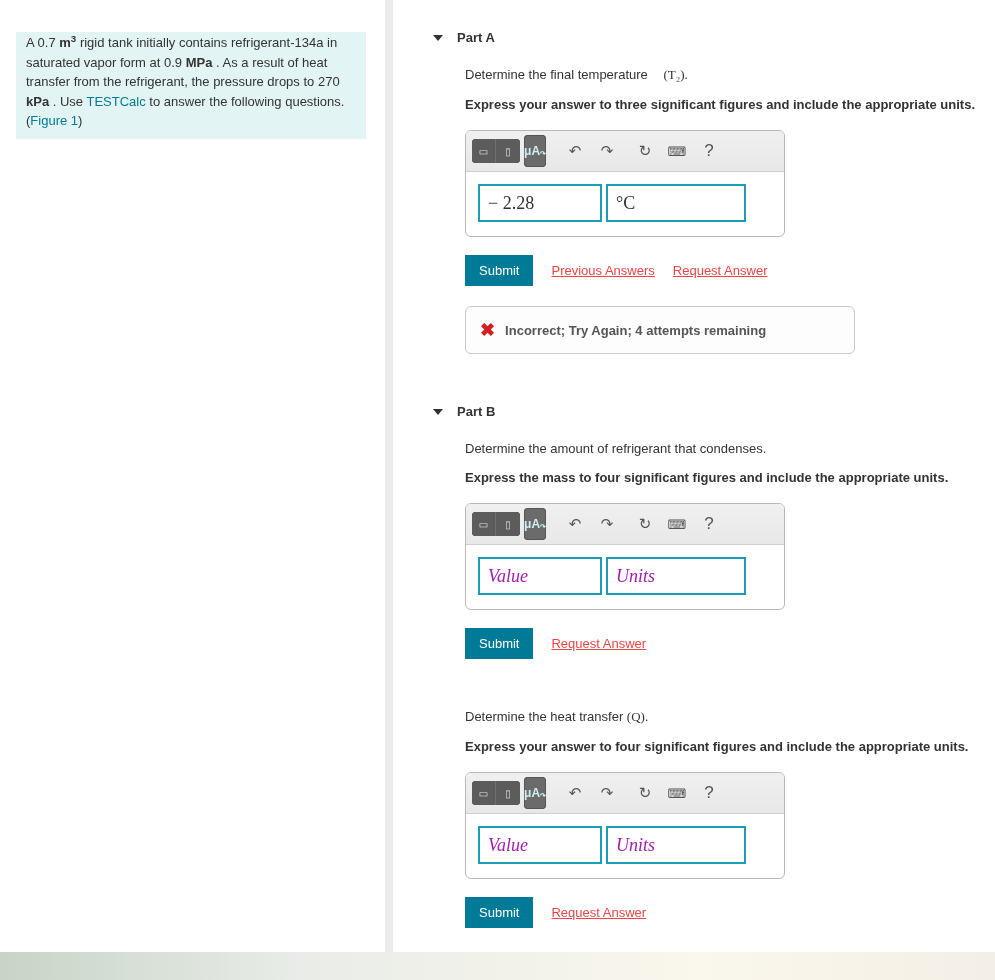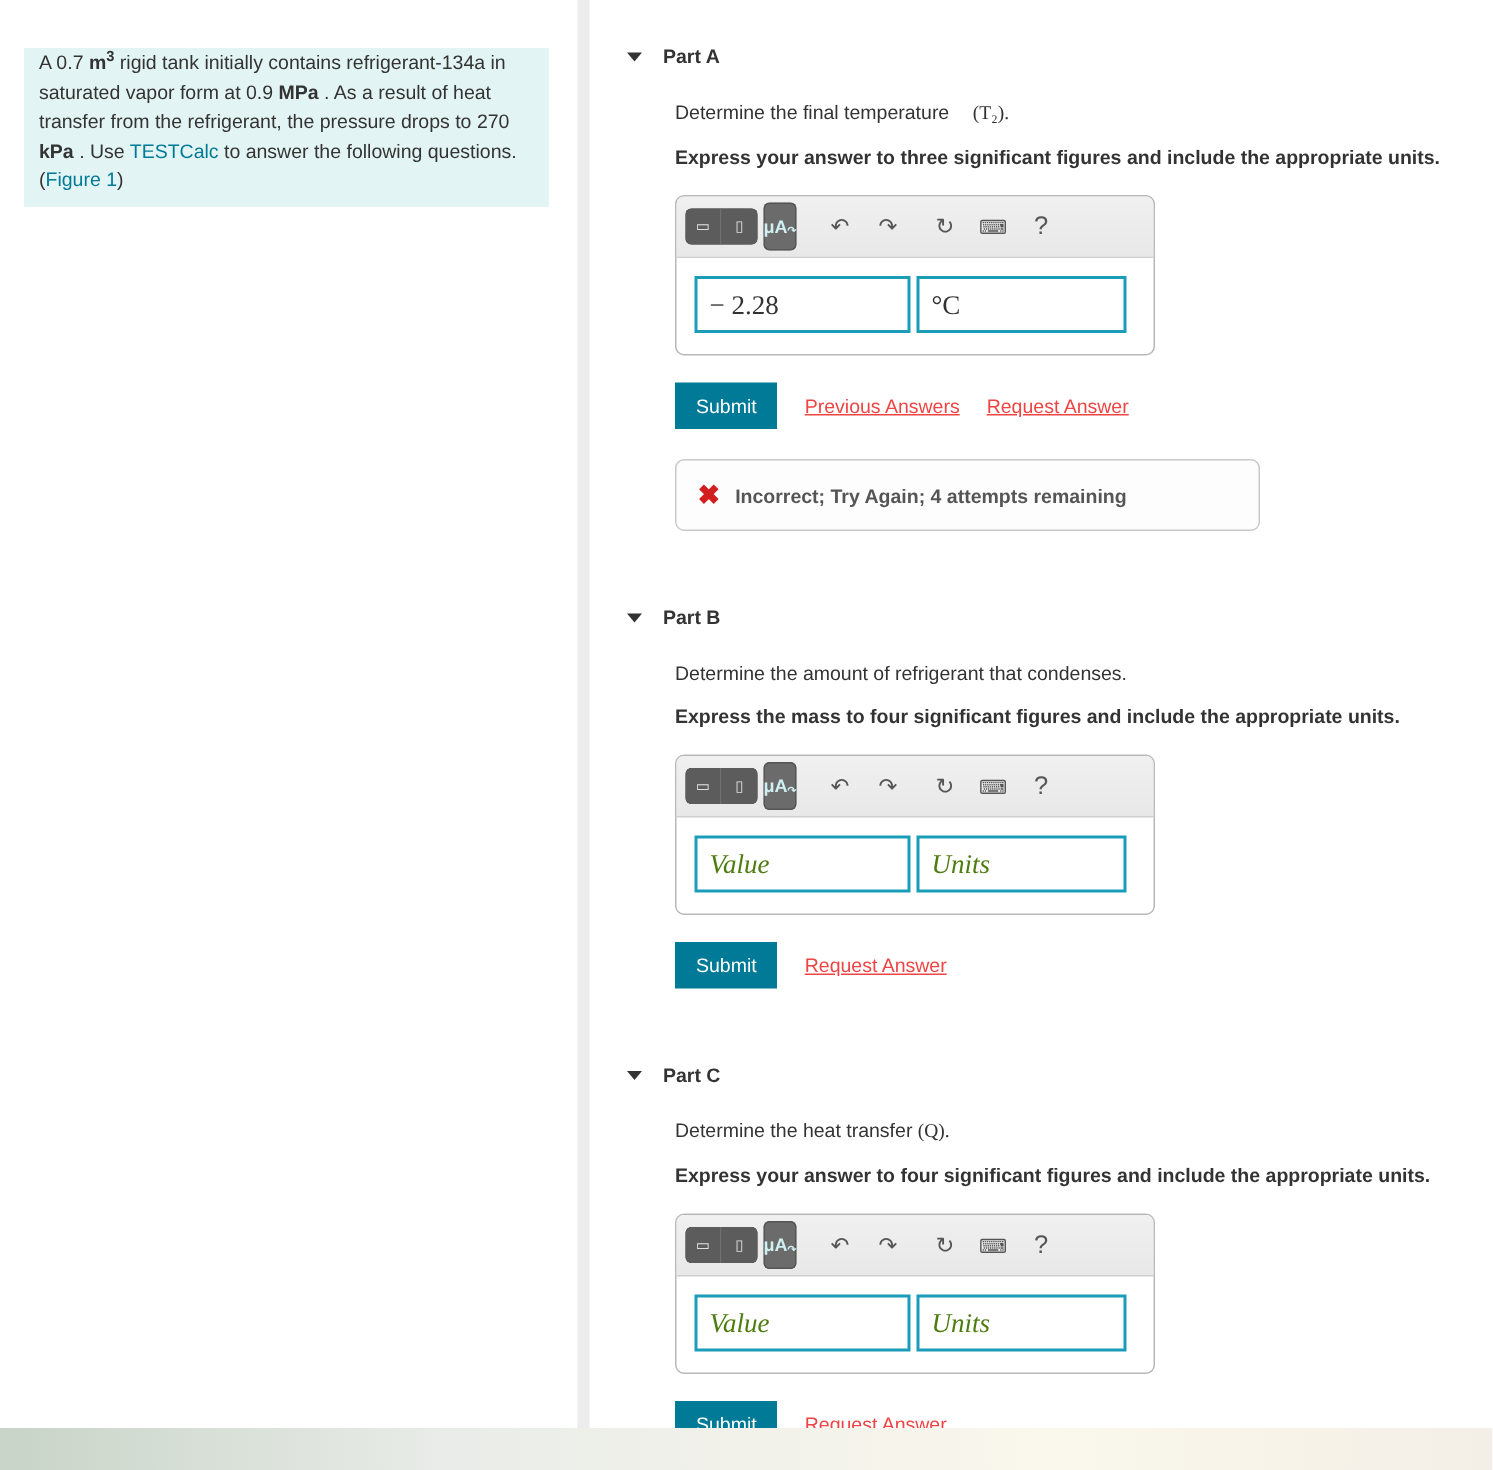--- a/index.html
+++ b/index.html
@@ -2,40 +2,40 @@
 <html><head>
 <meta charset="utf-8">
 <style>
   * { box-sizing: border-box; }
   html, body { margin:0; padding:0; font-family: Arial, Helvetica, sans-serif; font-size:13px; color:#333; background:#fff; }
   .page { width:995px; height:980px; position:relative; background:#fff; }
   .left-col { position:absolute; left:16px; top:0; width:350px; height:100%;margin-top:32px; }
   .prompt-box { background:#e3f4f4; padding:0 10px 8px; color:#333; line-height:1.5; }
   .prompt-box a.link, .prompt-box span.link { color:#007a96; cursor:pointer; }
   .divider { position:absolute; left:385px; top:0; width:8px; height:100%; background:#ececec; }
-  .right-col { position:absolute; left:398px; top:0; right:0; padding:30px 20px 0 20px; }
+  .right-col { position:absolute; left:413px; top:0; right:0; padding:30px 20px 0 20px; }
   .part { margin-bottom:50px; }
   .part-header { font-weight:bold; font-size:13px; color:#333; margin-bottom:22px; display:flex; align-items:center; gap:14px; cursor:pointer; }
   .caret { width:0; height:0; border-left:5px solid transparent; border-right:5px solid transparent; border-top:6px solid #333; }
   .part-body { padding-left:32px; }
   .question { margin-bottom:14px; }
   .hint { font-weight:bold; margin-bottom:18px; }
   .answer-widget { border:1px solid #b8b8b8; border-radius:6px; width:320px; padding:0 0 14px 0; overflow:hidden; margin-bottom:18px; }
   .toolbar { background:linear-gradient(#f0f0f0,#e8e8e8); border-bottom:1px solid #cfcfcf; padding:4px 6px; display:flex; align-items:center; gap:2px; position:relative; }
   .math-btns { display:inline-flex; background:#5c5c5c; border-radius:4px; overflow:hidden; box-shadow:inset 0 0 0 1px #494949; }
   .math-btn { width:24px; height:24px; background:#5c5c5c; border-right:1px solid #6f6f6f; display:flex; align-items:center; justify-content:center; }
   .math-btn:last-child{border-right:none;}
   .math-btn span{ color:#e0e0e0; font-size:10px; }
   .fmt-btn { width:22px; height:32px; background:#6b6b6b; border-radius:4px; margin-left:2px; display:flex; align-items:center; justify-content:center; color:#cfeff3; font-size:12px; font-weight:bold; box-shadow:inset 0 0 0 1px #555; position:relative; }
   .fmt-btn .sub{font-size:7px; position:relative; top:3px;}
   .tb-icon { width:26px; height:26px; display:flex; align-items:center; justify-content:center; color:#555; font-size:15px; cursor:pointer; margin-left:4px;}
   .input-row { display:flex; gap:4px; padding:12px 12px 0; }
-  .val-input { width:144px; height:38px; border:2px solid #1b9db9; background:#fff; font-size:18px; padding:0 8px; display:flex; align-items:center; font-family: 'Times New Roman', serif; }
+  .val-input { width:124px; height:38px; border:2px solid #1b9db9; background:#fff; font-size:18px; padding:0 8px; display:flex; align-items:center; font-family: 'Times New Roman', serif; }
   .unit-input { width:140px; height:38px; border:2px solid #1b9db9; background:#fff; font-size:18px; padding:0 8px; display:flex; align-items:center; font-family: 'Times New Roman', serif;}
-  .placeholder { color:#4d7c0f; font-style:italic;}
+  .placeholder { color:#a21caf; font-style:italic;}
   .actions { display:flex; align-items:center; gap:18px; margin-bottom:0; }
   .submit-btn { background:#007a96; color:#fff; border:none; padding:8px 14px; font-size:13px; cursor:pointer; }
   .link-a { color:#ef4444; font-size:13px; cursor:pointer; text-decoration:underline; }
   .feedback { margin-top:20px; border:1px solid #c9c9c9; border-radius:6px; padding:12px 14px; width:390px; display:flex; align-items:center; gap:10px; font-weight:bold; color:#555; background:#fdfdfd;}
   .x-icon { color:#d21e1e; font-size:18px; font-weight:bold; }
   sup{font-size:0.75em;}
   .bottom-gradient{position:absolute; left:0; right:0; bottom:0; height:28px; background:linear-gradient(90deg,#c8d4c7 0%, #e9ece8 30%, #faf7ec 70%, #f4efe6 100%);}
 </style>
 </head>
 <body>
@@ -145,24 +145,20 @@
       </div>
 
       <div class="actions">
         <button class="submit-btn">Submit</button>
         <span class="link-a">Request Answer</span>
       </div>
     </div>
   </div>
 
   <div class="part" style="margin-bottom:10px;">
-    <div class="part-header">
-      <span class="caret"></span>
-      <span>Part C</span>
-    </div>
     <div class="part-body">
       <div class="question">
         <span>Determine the heat transfer </span><span style="font-family:'Times New Roman',serif;">(Q).</span>
       </div>
       <div class="hint">Express your answer to four significant figures and include the appropriate units.</div>
 
       <div class="answer-widget">
         <div class="toolbar">
           <span class="math-btns">
             <span class="math-btn">

